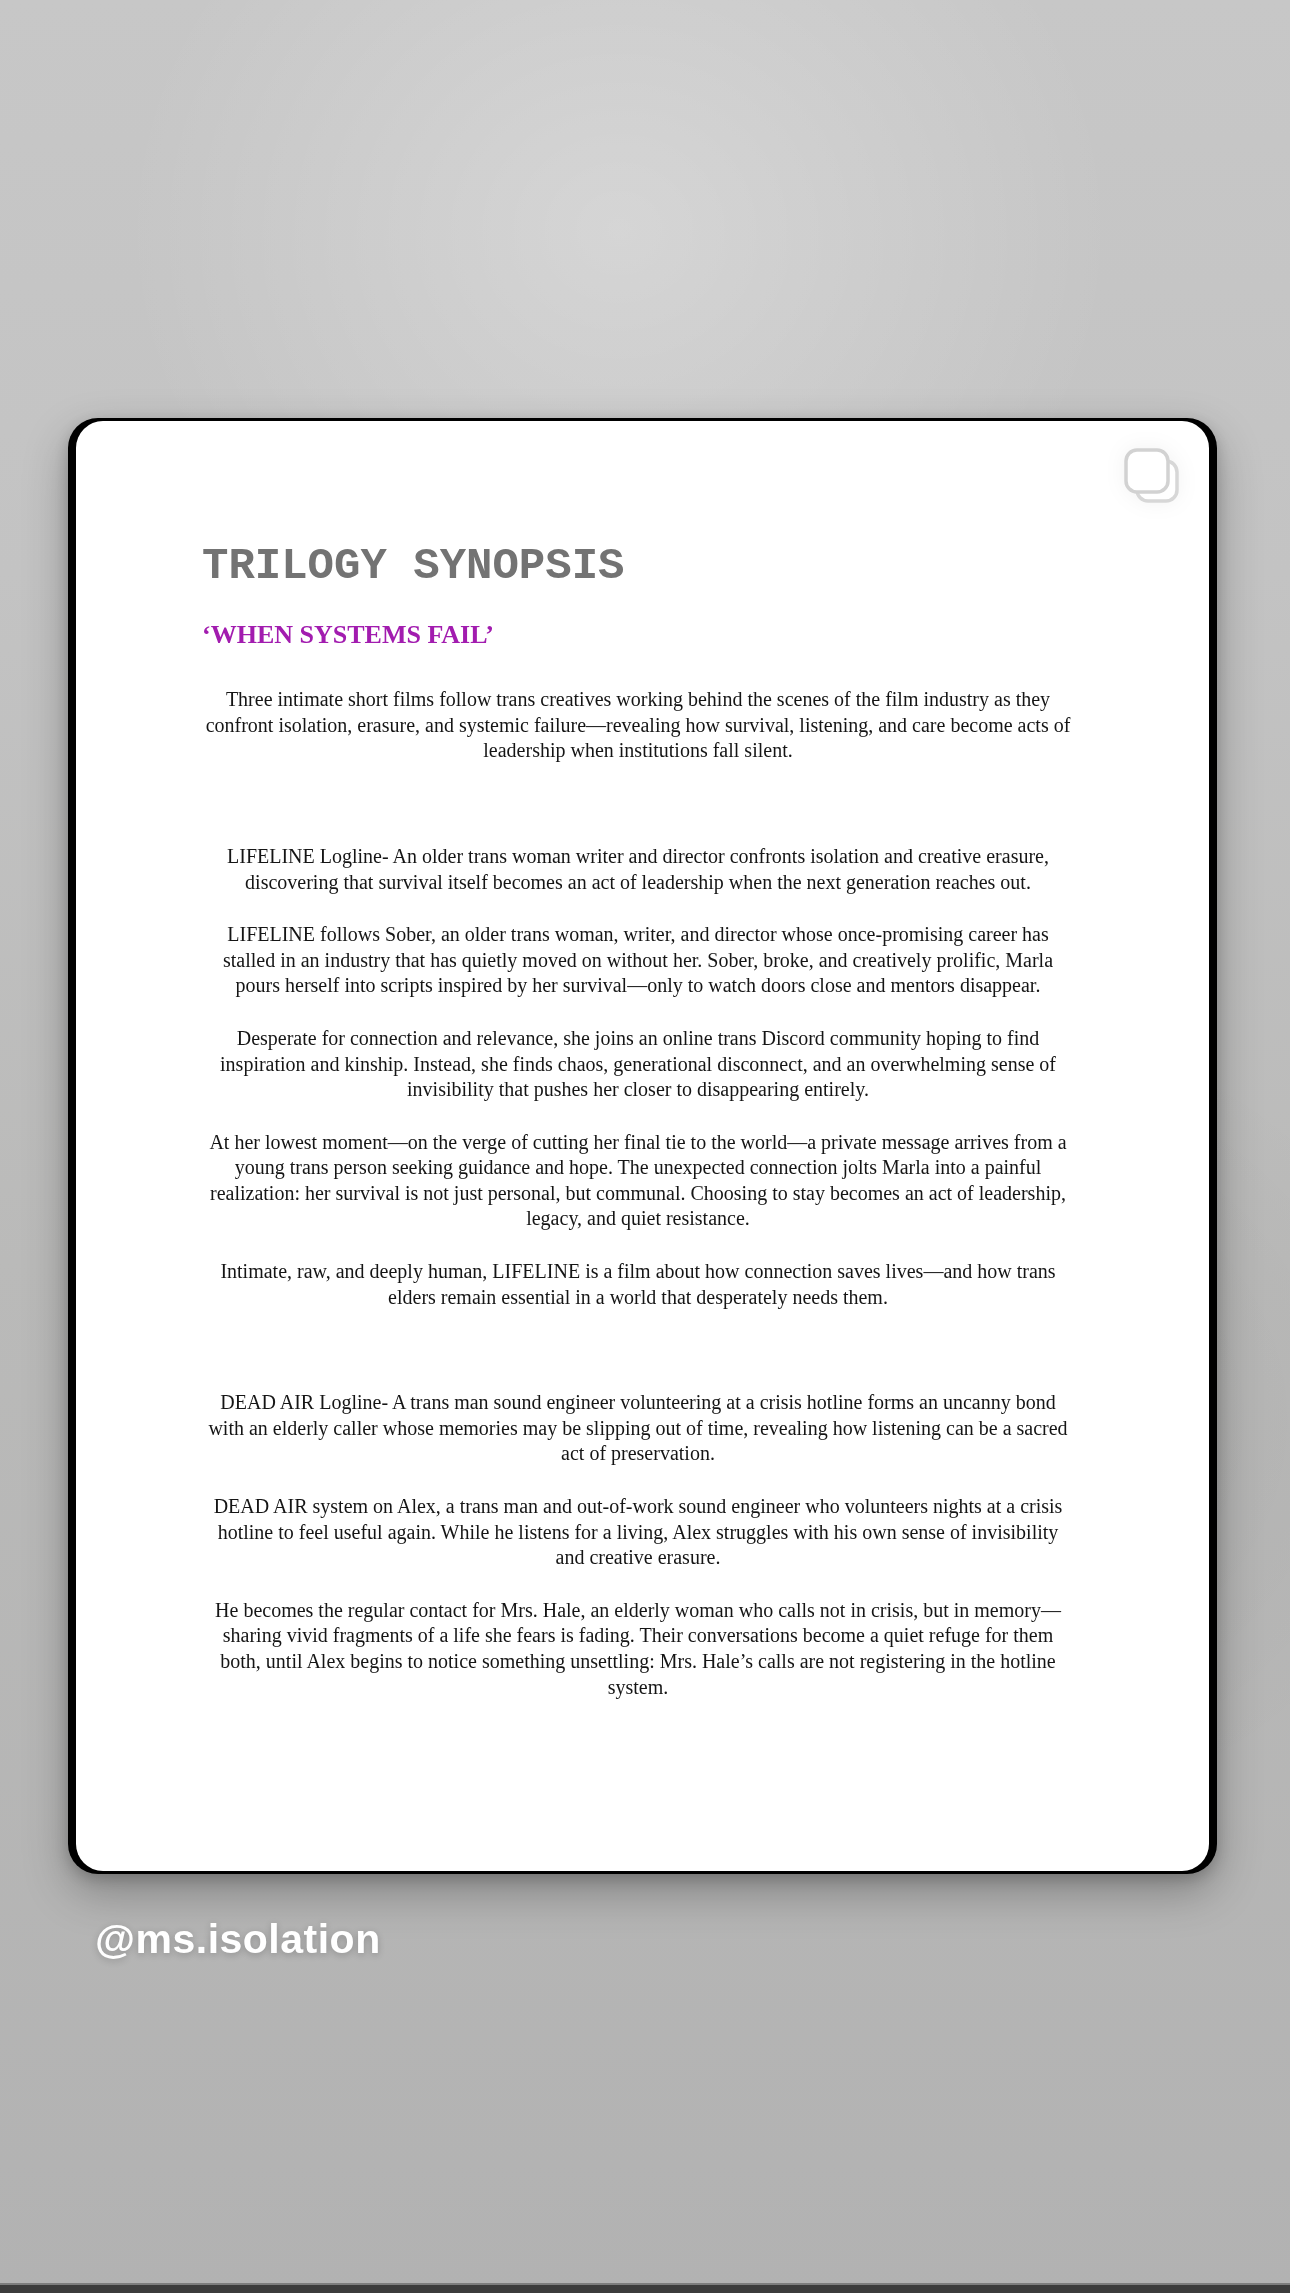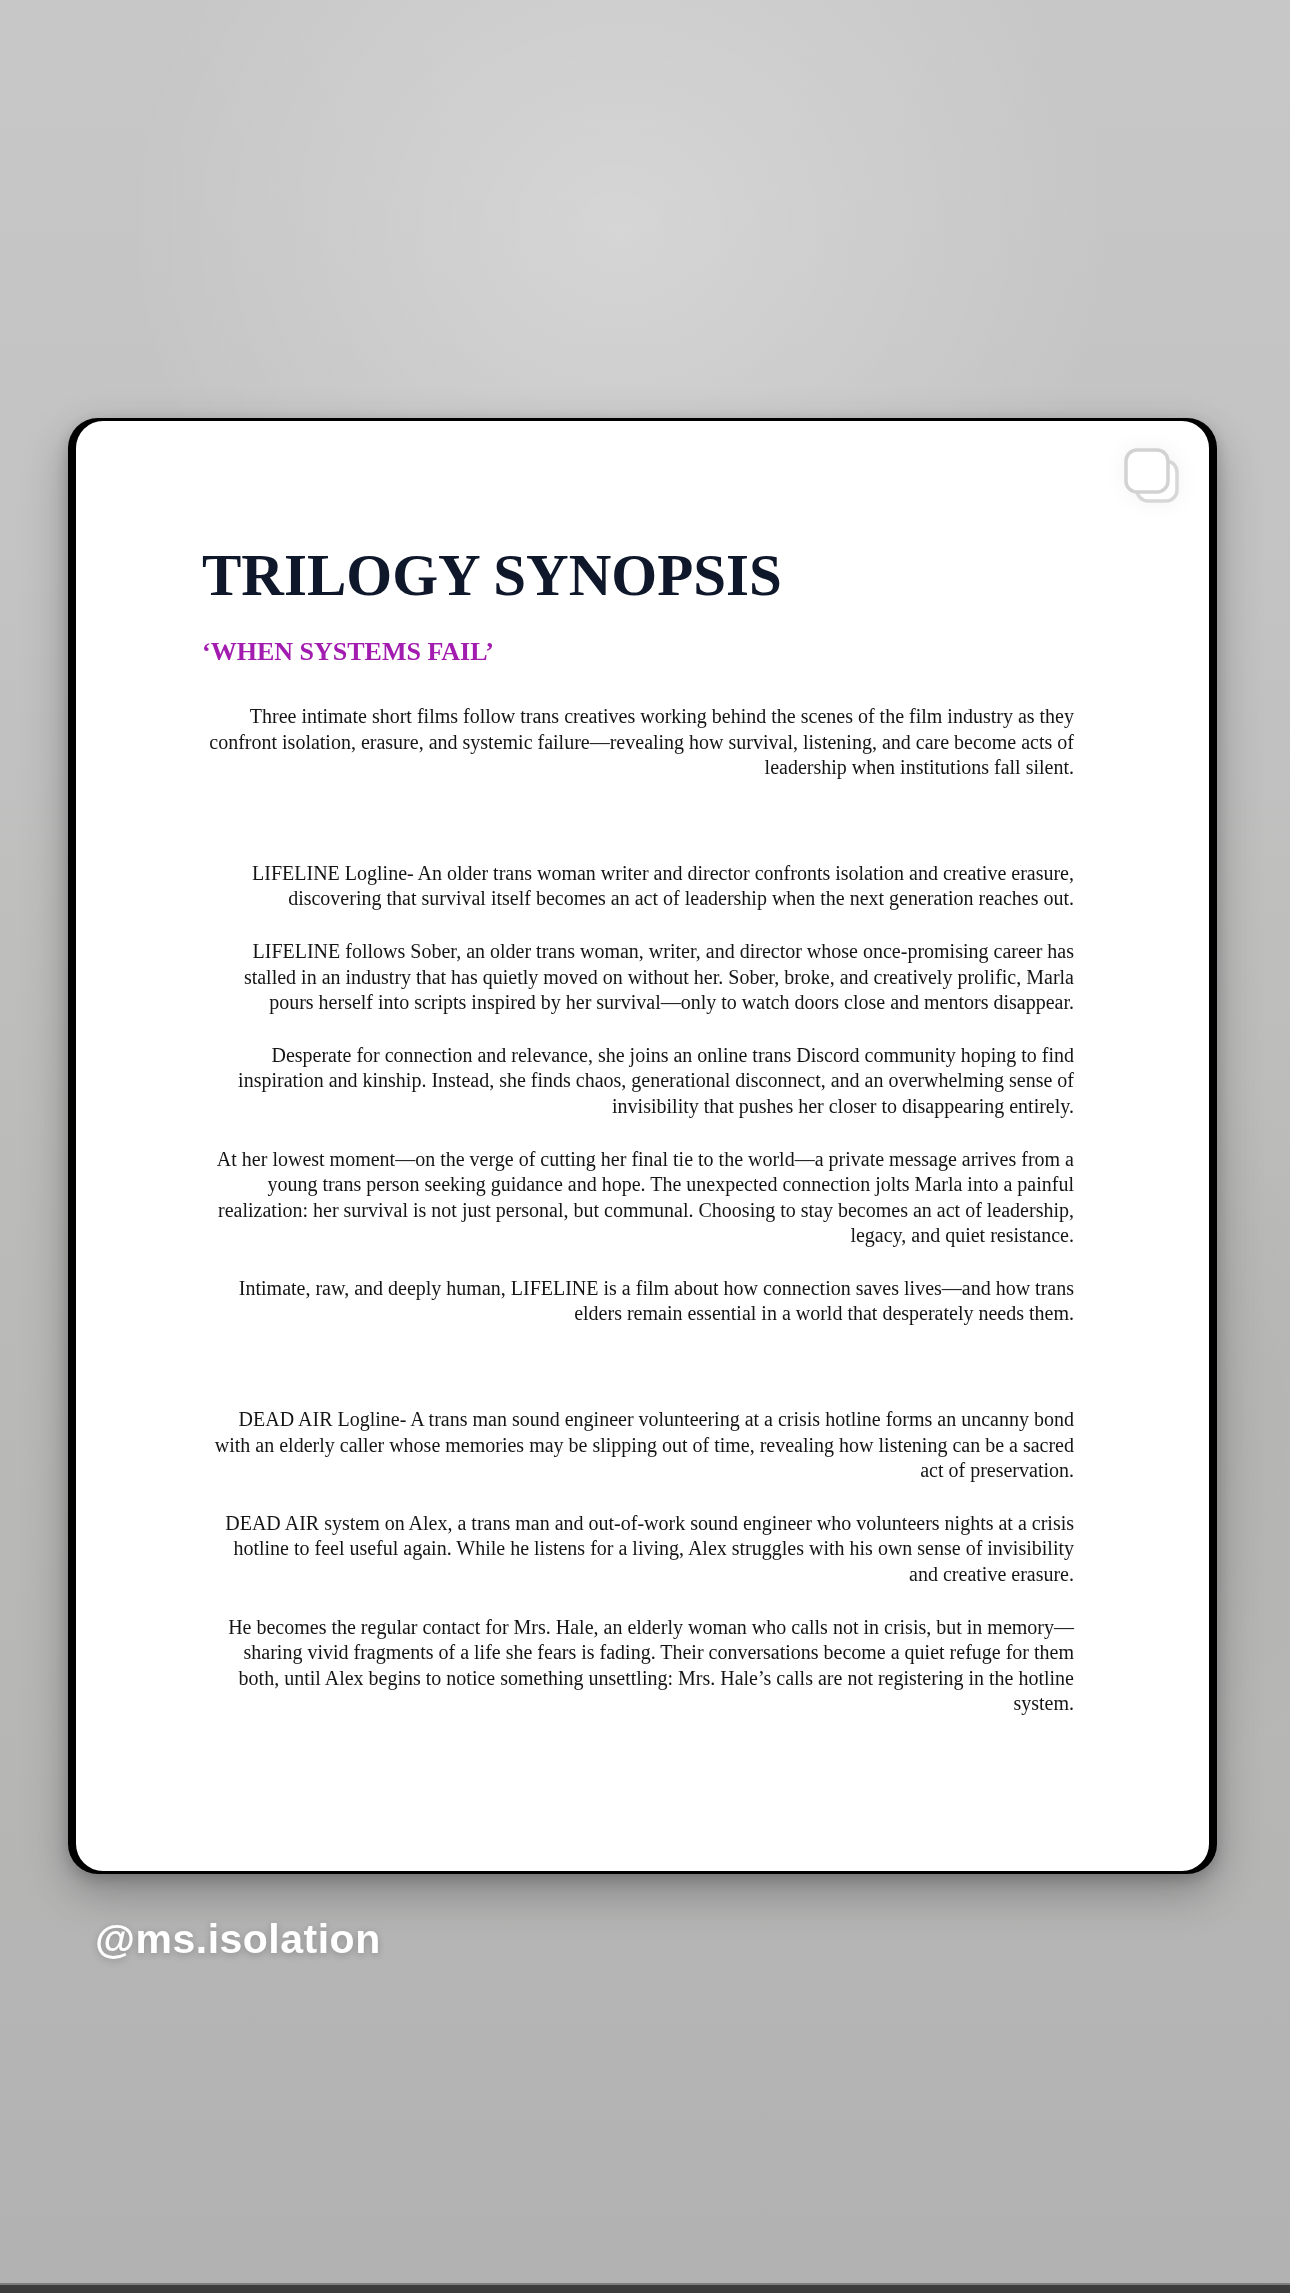--- a/index.html
+++ b/index.html
@@ -49,38 +49,39 @@
     filter: drop-shadow(0 0 10px rgba(0,0,0,0.05));
   }
   .doc-content {
     position: absolute;
     left: 126px;
     top: 0;
     width: 872px;
   }
   .doc-title {
     margin: 121px 0 0 0;
-    font-size: 59px;
+    font-size: 44px;
     line-height: 1.12;
     font-weight: bold;
-    color: #0f172a;
+    color: #737373;
+    font-family: Liberation Mono, monospace;
   }
   .doc-subtitle {
     margin: 29px 0 0 0;
     font-size: 26px;
     line-height: 1.15;
     font-weight: bold;
     color: #a21caf;
   }
   .doc-para {
     margin: 27px 0 0 0;
     font-size: 20px;
     line-height: 25.6px;
     color: #151515;
-    text-align: right;
+    text-align: center;
   }
   .doc-para.first { margin-top: 37px; }
   .doc-para.section-start { margin-top: 80px; }
   .doc-para b { font-weight: normal; }
   .story-username {
     position: absolute;
     left: 95px;
     top: 1916px;
     font-family: "Liberation Sans", "DejaVu Sans", sans-serif;
     font-weight: 600;

